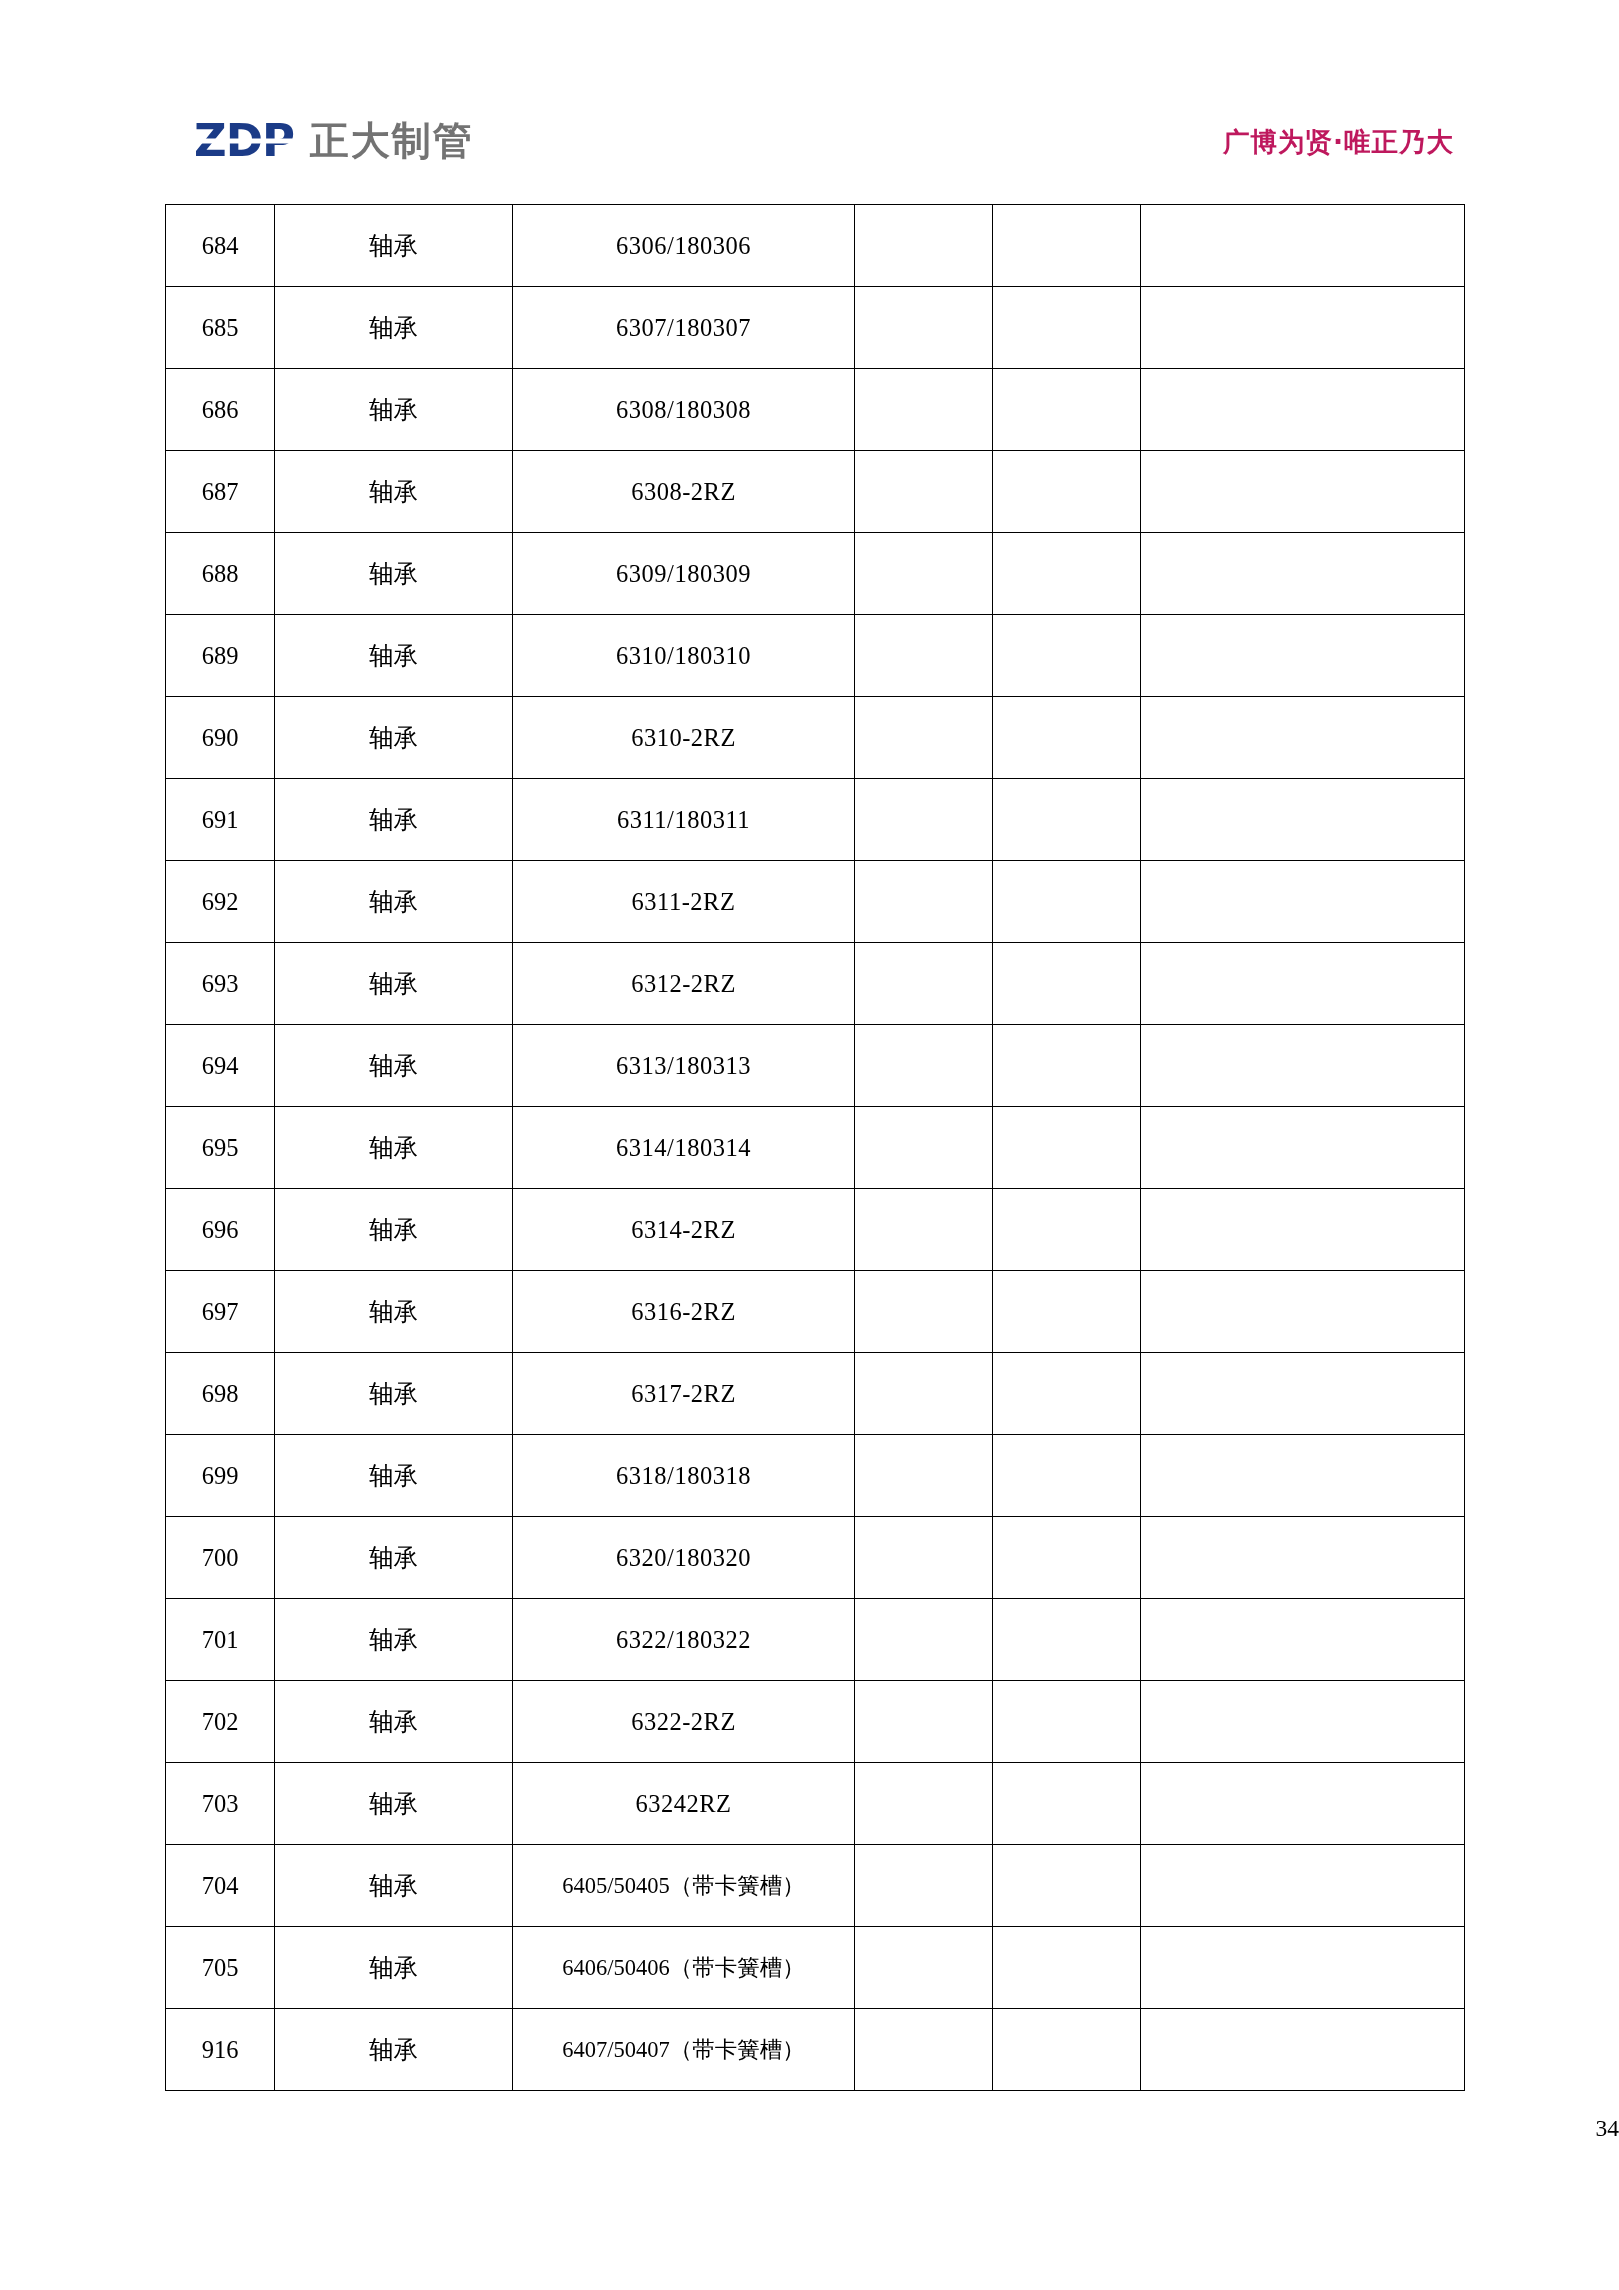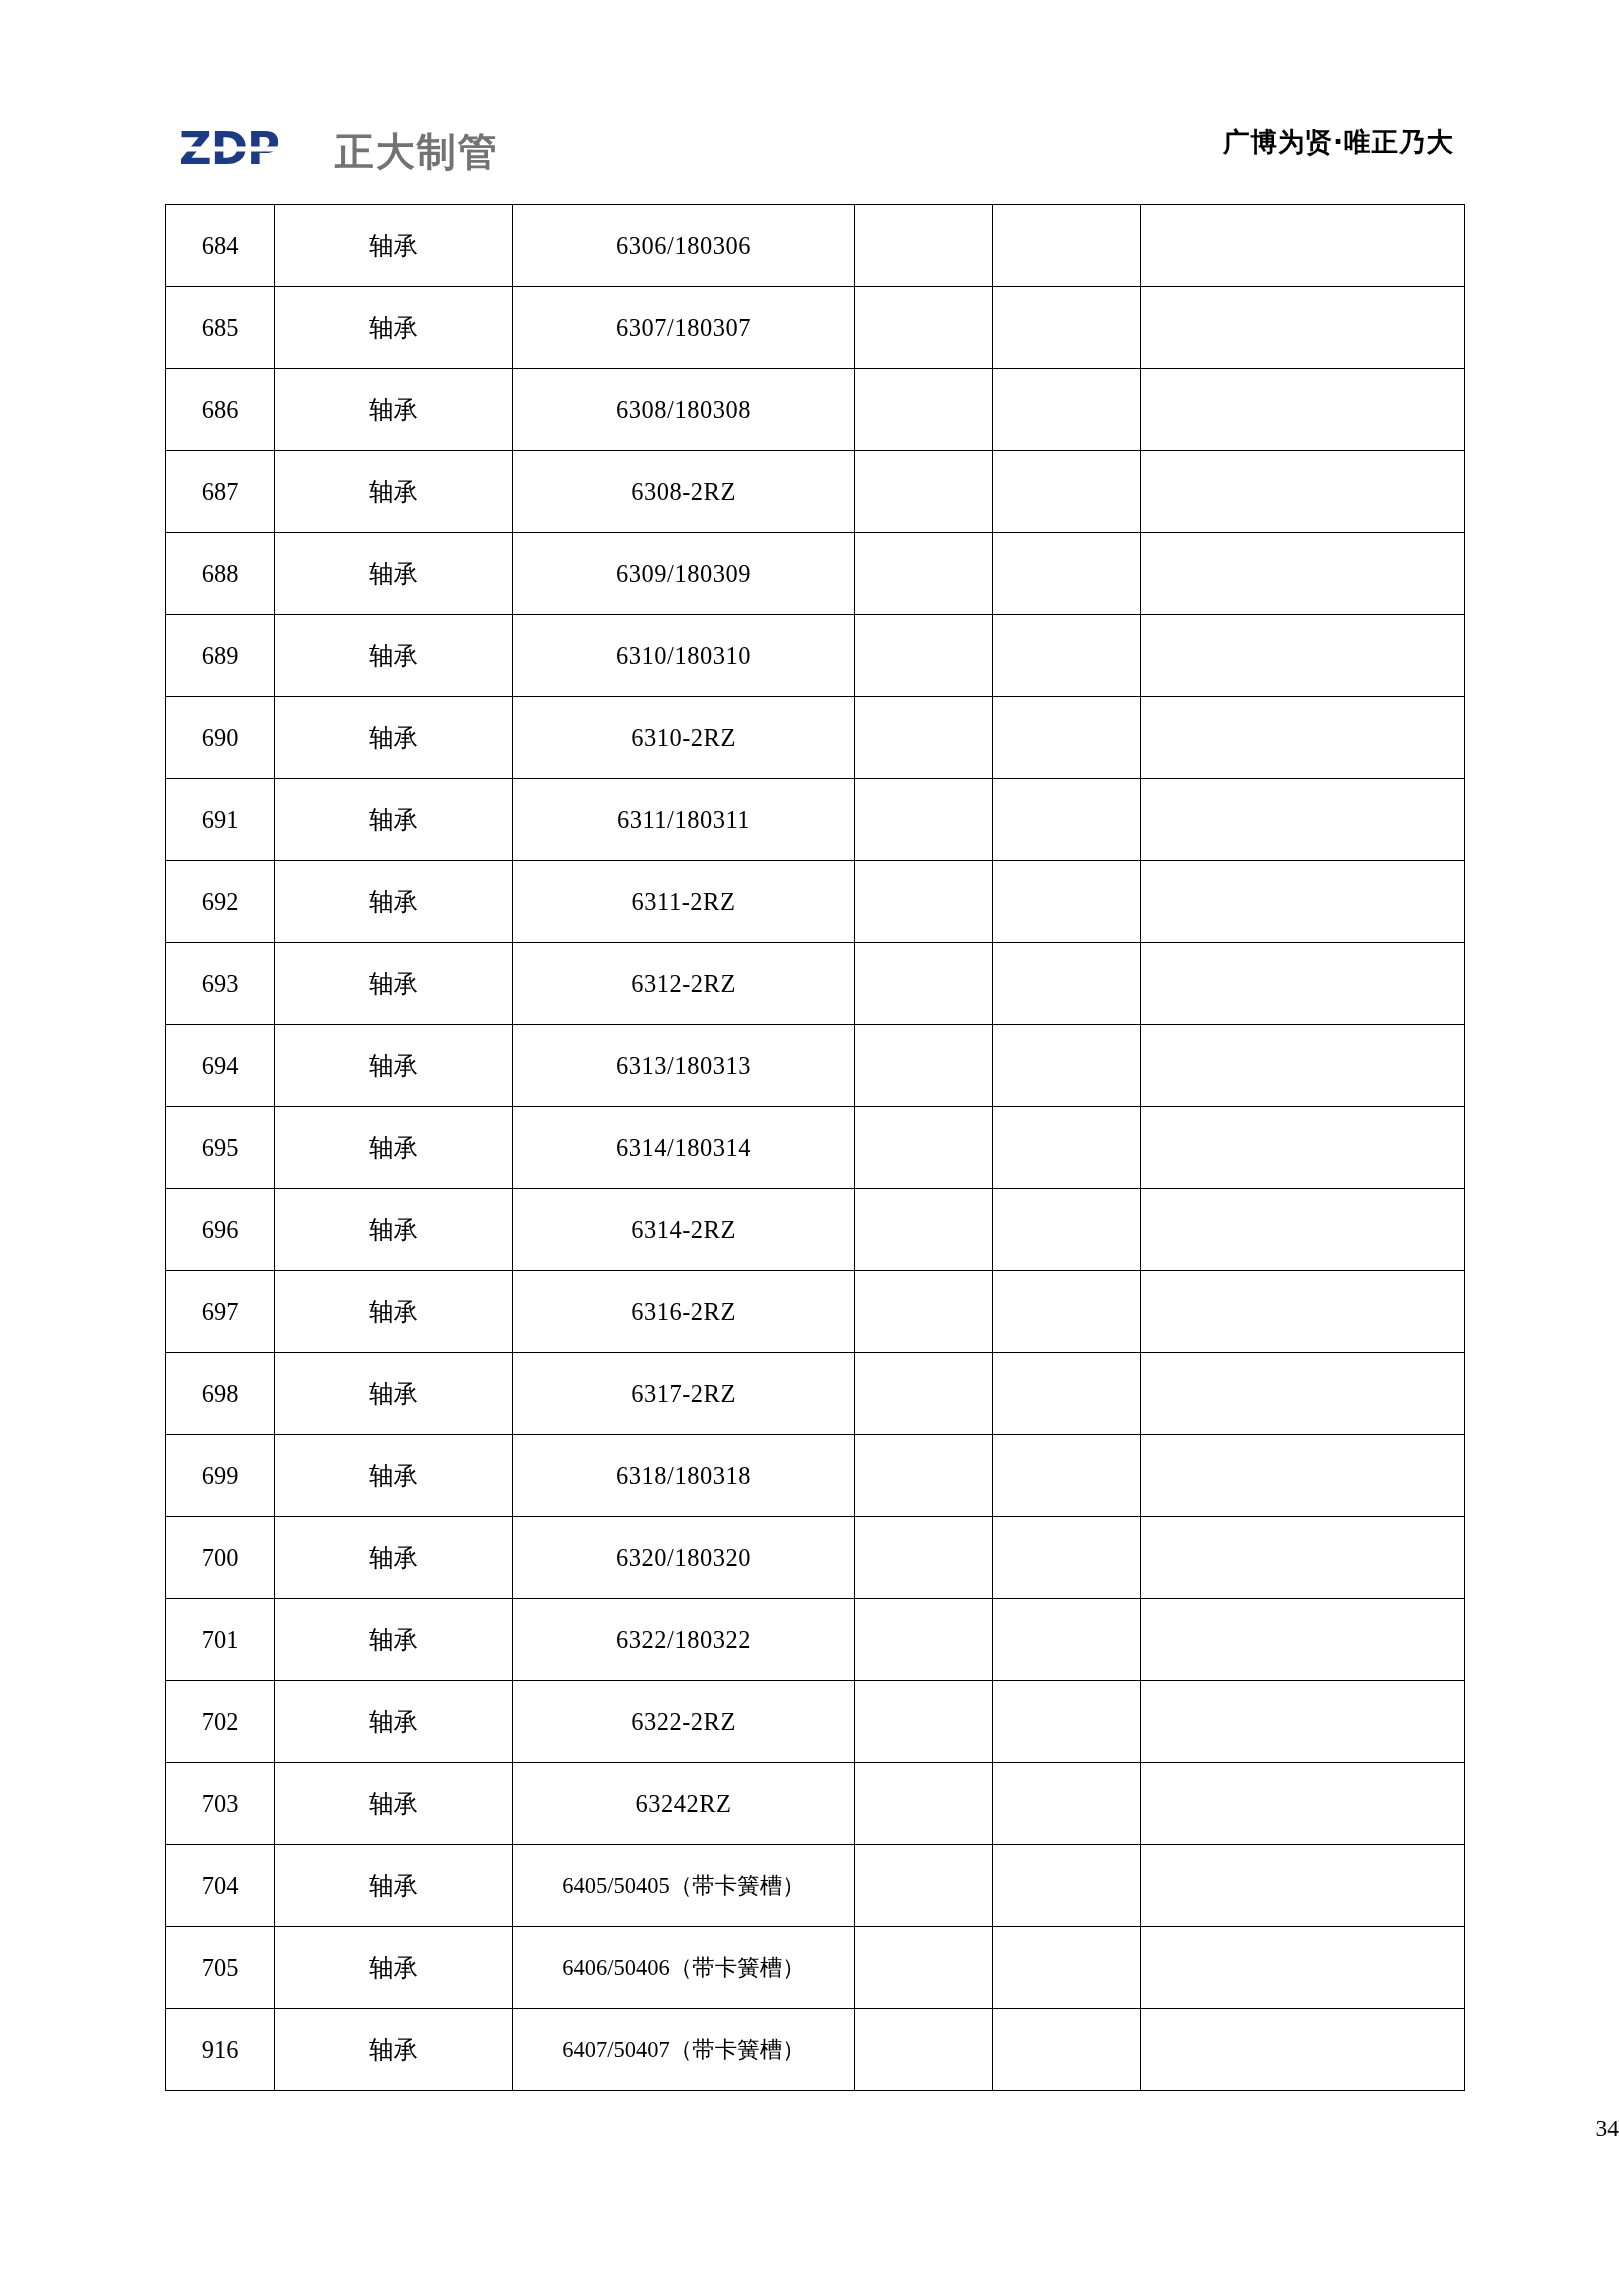--- a/index.html
+++ b/index.html
@@ -27,26 +27,25 @@
   
   .header {
     position: absolute;
     left: 0;
     top: 110px;
     width: 1619px;
     height: 88px;
   }
   .logo-block {
     position: absolute;
-    left: 179px;
+    left: 194px;
     top: 0;
     display: flex;
-    align-items: flex-end;
+    align-items: center;
     height: 61px;
-    gap: 40px;
   }
   .logo-mark {
     display: inline-block;
     font-family: "DejaVu Sans", sans-serif;
     font-weight: 700;
     font-size: 45px;
     letter-spacing: -1px;
     color: #1b3b87;
     line-height: 1;
     position: relative;
@@ -71,21 +70,21 @@
     letter-spacing: 2px;
     line-height: 1;
   }
   .slogan {
     position: absolute;
     right: 165px;
     top: 13.7px;
     font-family: "DejaVu Sans", sans-serif;
     font-weight: 700;
     font-size: 26.5px;
-    color: #000000;
+    color: #be185d;
     letter-spacing: 1px;
     white-space: nowrap;
   }
 
   
   .table-wrap {
     position: absolute;
     left: 165px;
     top: 204px;
     width: 1294px;

